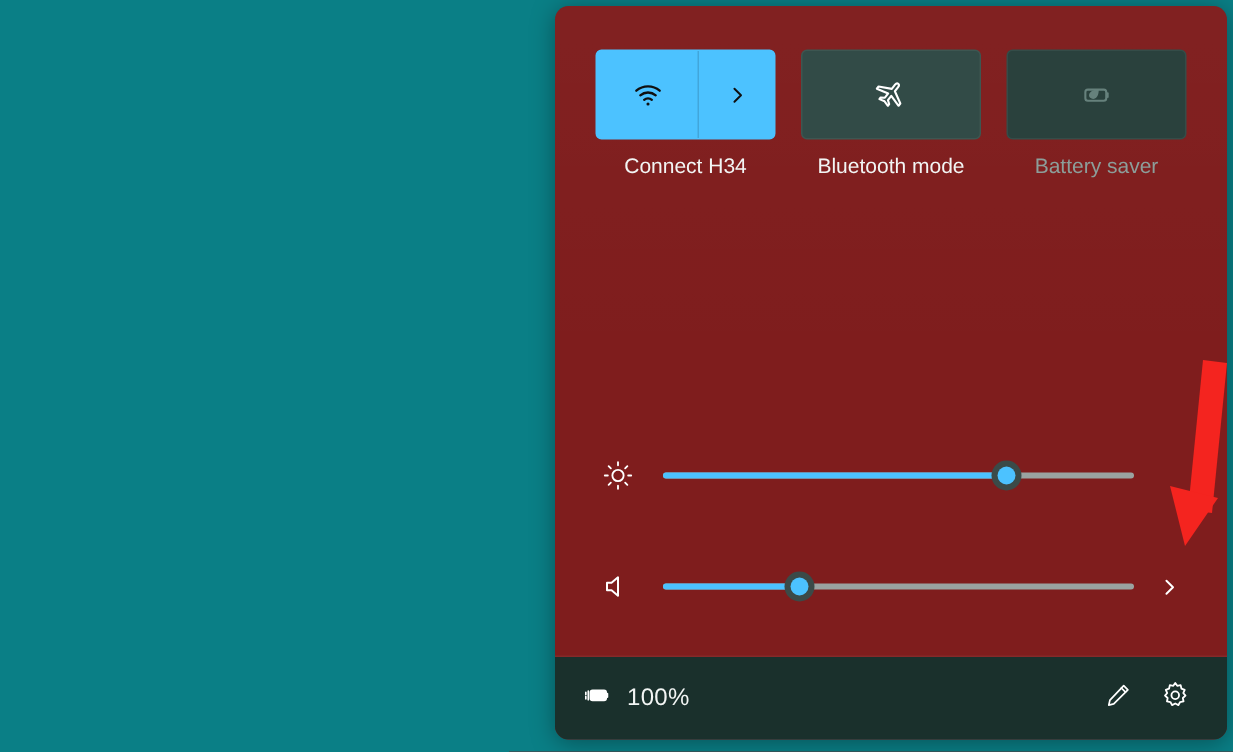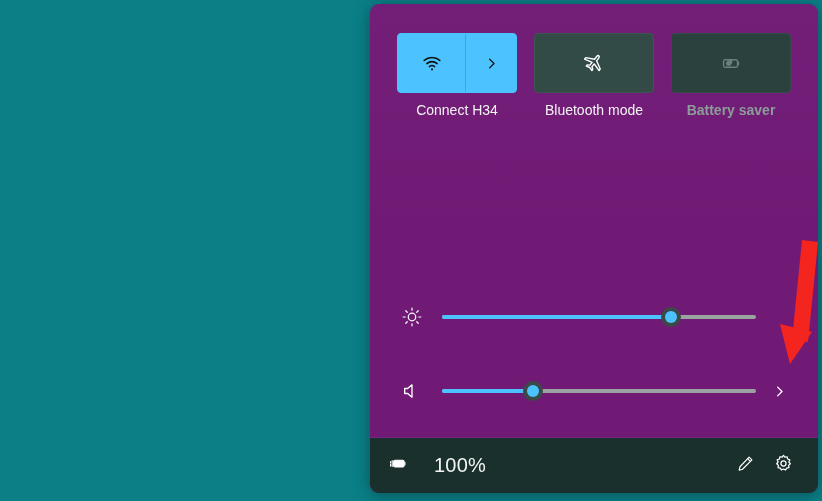--- a/index.html
+++ b/index.html
@@ -116,21 +116,21 @@
   }
 
   .tile-label {
     margin-top: 9px;
     font-size: 14px;
     line-height: 16px;
     color: #f2f5f4;
     text-align: center;
     white-space: nowrap;
   }
-  .tile-label.dim { color: #8c9e9a; font-weight: bold; }
+  .tile-label.dim { color: #8c9e9a; }
 
   
   .slider-row {
     position: absolute;
     left: 26px;
     width: 396px;
     height: 34px;
     display: flex;
     align-items: center;
   }
@@ -223,24 +223,23 @@
     padding: 0 16px 0 18px;
     box-sizing: border-box;
   }
   #battery-status {
     display: flex;
     align-items: center;
     gap: 9px;
     color: #ffffff;
   }
   #battery-percent {
-    font-size: 20px;
+    font-size: 16px;
     color: #f2f5f4;
     letter-spacing: .2px;
-    margin-left: 16px;
   }
   .footer-spacer { flex: 1; }
   .footer-btn {
     width: 38px;
     height: 38px;
     display: flex;
     align-items: center;
     justify-content: center;
     color: #ffffff;
     border-radius: 4px;
@@ -256,21 +255,21 @@
     pointer-events: none;
   }
 </style>
 <style>.slider-thumb::after{background:#4cc2ff;}.tile.active{background:#4cc2ff;border-color:#4cc2ff;}</style></head>
 <body style="background: rgb(10, 127, 134);">
 
 <div id="root" style="background: rgb(10, 127, 134);">
 
   <div id="desktop-background"></div>
 
-  <div id="qs-panel" style="background: #701a75;">
+  <div id="qs-panel" style="background: #7f1d1d;">
 
     <div class="tile-grid">
 
       <div class="tile-cell">
         <div class="tile active split">
           <div class="main-part">
             <span class="glyph">
               <svg width="22" height="22" viewBox="0 0 24 24" fill="none" stroke="currentColor" stroke-width="1.7" stroke-linecap="round">
                 <path d="M3.5 9.2a13 13 0 0 1 17 0"></path>
                 <path d="M6.4 12.6a8.6 8.6 0 0 1 11.2 0"></path>

